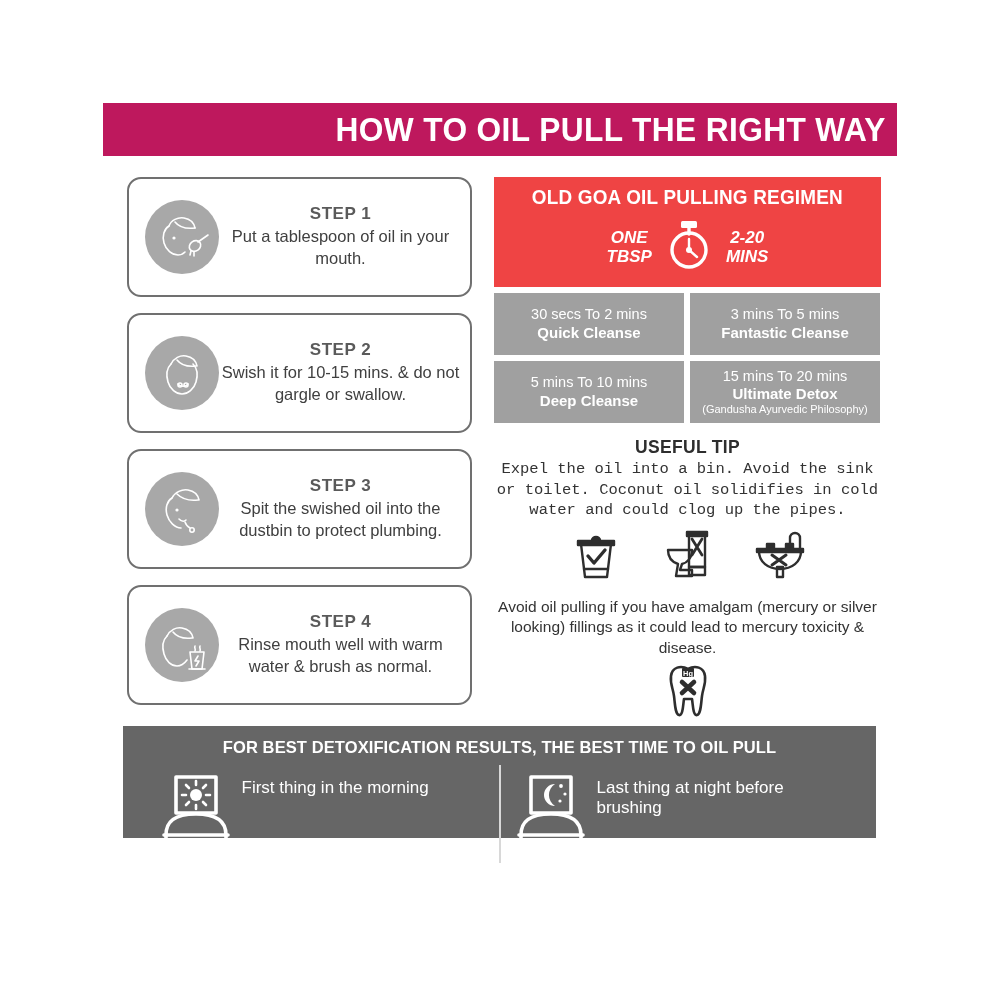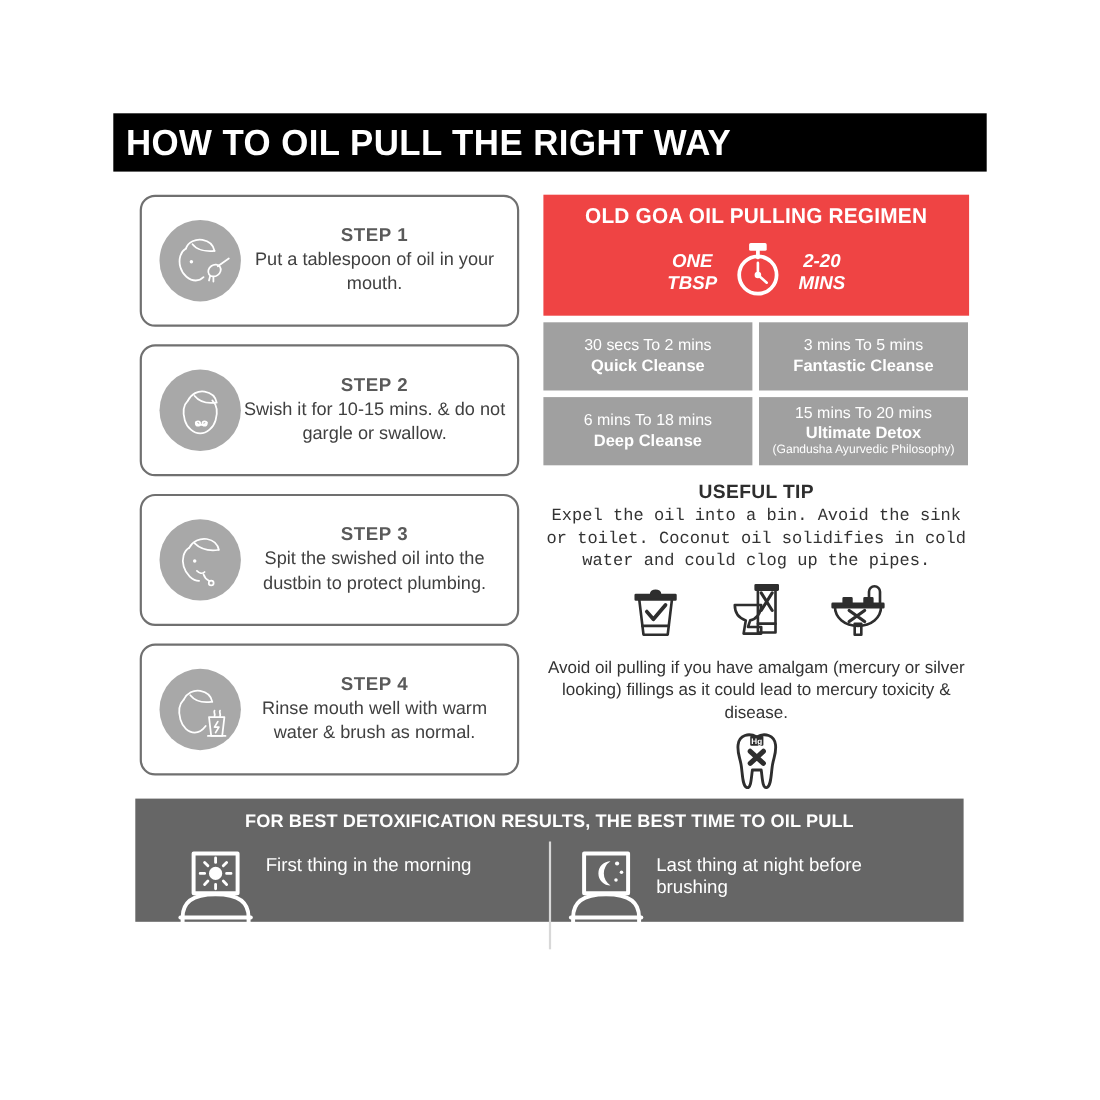--- a/index.html
+++ b/index.html
@@ -7,22 +7,22 @@
     width:1000px;height:1000px;
     background:#ffffff;
     font-family:"Liberation Sans", sans-serif;
     -webkit-font-smoothing:antialiased;
   }
   .page{position:relative;width:1000px;height:1000px;overflow:hidden;}
 
   
   .header-bar{
     position:absolute;left:103px;top:103px;width:794px;height:53px;
-    background:#000000;
-    display:flex;align-items:center;justify-content:flex-start;
+    background:#be185d;
+    display:flex;align-items:center;justify-content:flex-end;
   }
   .header-title{
     color:#ffffff;font-size:33px;font-weight:bold;letter-spacing:.4px;
     font-family:"Liberation Sans", sans-serif;
     transform:scaleX(.96);
   }
 
   
   .steps{position:absolute;left:127px;top:177px;width:345px;}
   .step-card{
@@ -222,21 +222,21 @@
     <div class="tiles">
       <div class="tile">
         <div class="tile-range">30 secs To 2 mins</div>
         <div class="tile-name">Quick Cleanse</div>
       </div>
       <div class="tile">
         <div class="tile-range">3 mins To 5 mins</div>
         <div class="tile-name">Fantastic Cleanse</div>
       </div>
       <div class="tile">
-        <div class="tile-range">6 mins To 18 mins</div>
+        <div class="tile-range">5 mins To 10 mins</div>
         <div class="tile-name">Deep Cleanse</div>
       </div>
       <div class="tile">
         <div class="tile-range">15 mins To 20 mins</div>
         <div class="tile-name">Ultimate Detox</div>
         <div class="tile-sub">(Gandusha Ayurvedic Philosophy)</div>
       </div>
     </div>
 
     <div class="tip">

